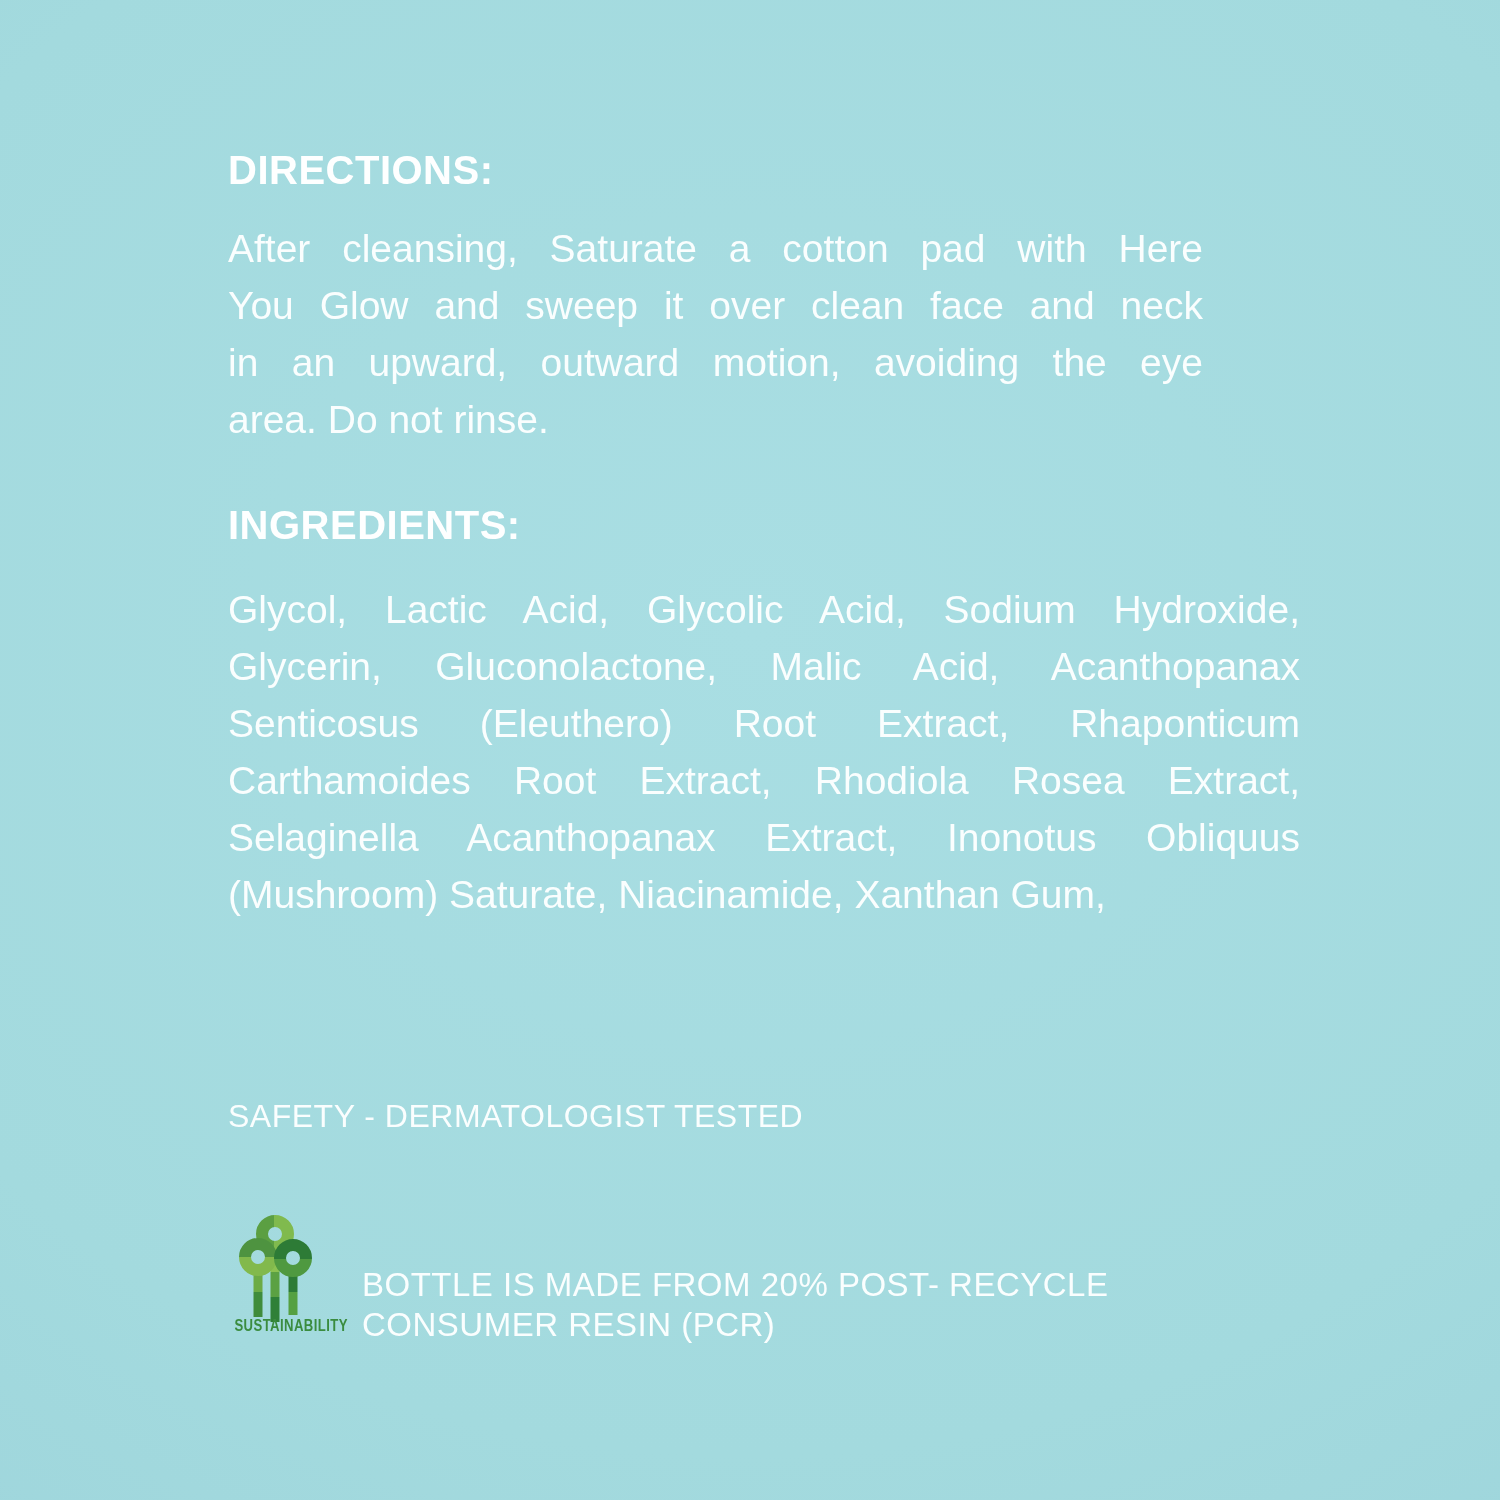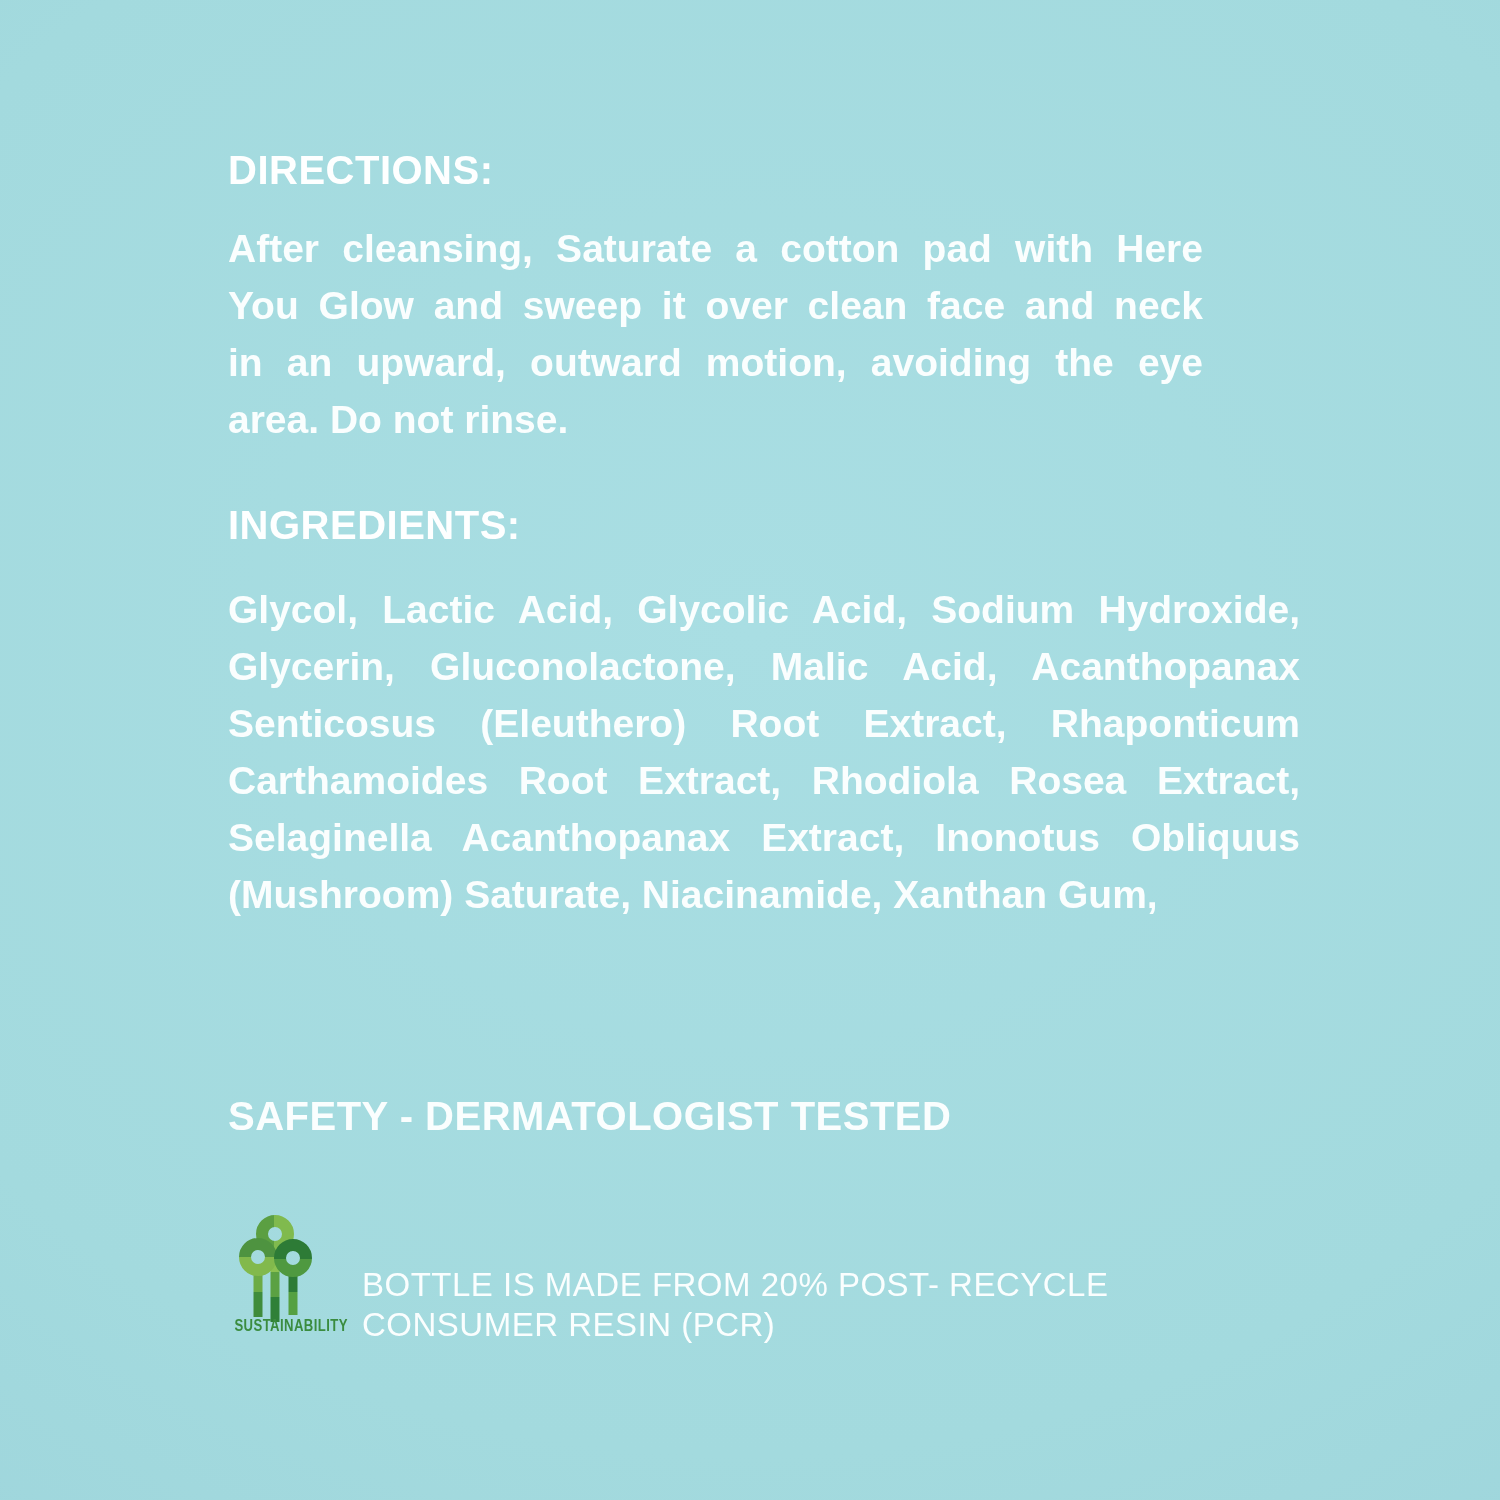--- a/index.html
+++ b/index.html
@@ -24,44 +24,43 @@
     letter-spacing: 0.5px;
     color: #feffff;
     white-space: nowrap;
   }
   #directions-heading { left: 228px; top: 146px; }
   #ingredients-heading { left: 228px; top: 501px; }
 
   .para {
     position: absolute;
     font-size: 39px;
-    font-weight: 700;
+    font-weight: 400;
     line-height: 57px;
     color: rgba(253,255,255,0.96);
   }
   .para .line {
     text-align: justify;
     text-align-last: justify;
   }
   .para .line:last-child {
     text-align-last: left;
   }
   #directions-paragraph { left: 228px; top: 220px; width: 975px; }
   #ingredients-paragraph { left: 228px; top: 581px; width: 1072px; }
 
   #safety-statement {
     position: absolute;
     left: 228px;
     top: 1092px;
-    font-size: 40px;
+    font-size: 32px;
     line-height: 48px;
     letter-spacing: 0.5px;
     white-space: nowrap;
     color: rgba(253,255,255,0.96);
-    font-weight: bold;
   }
 
   #sustainability-logo {
     position: absolute;
     left: 225px;
     top: 1207px;
     width: 130px;
     height: 130px;
   }
   #sustainability-label-wrap {

